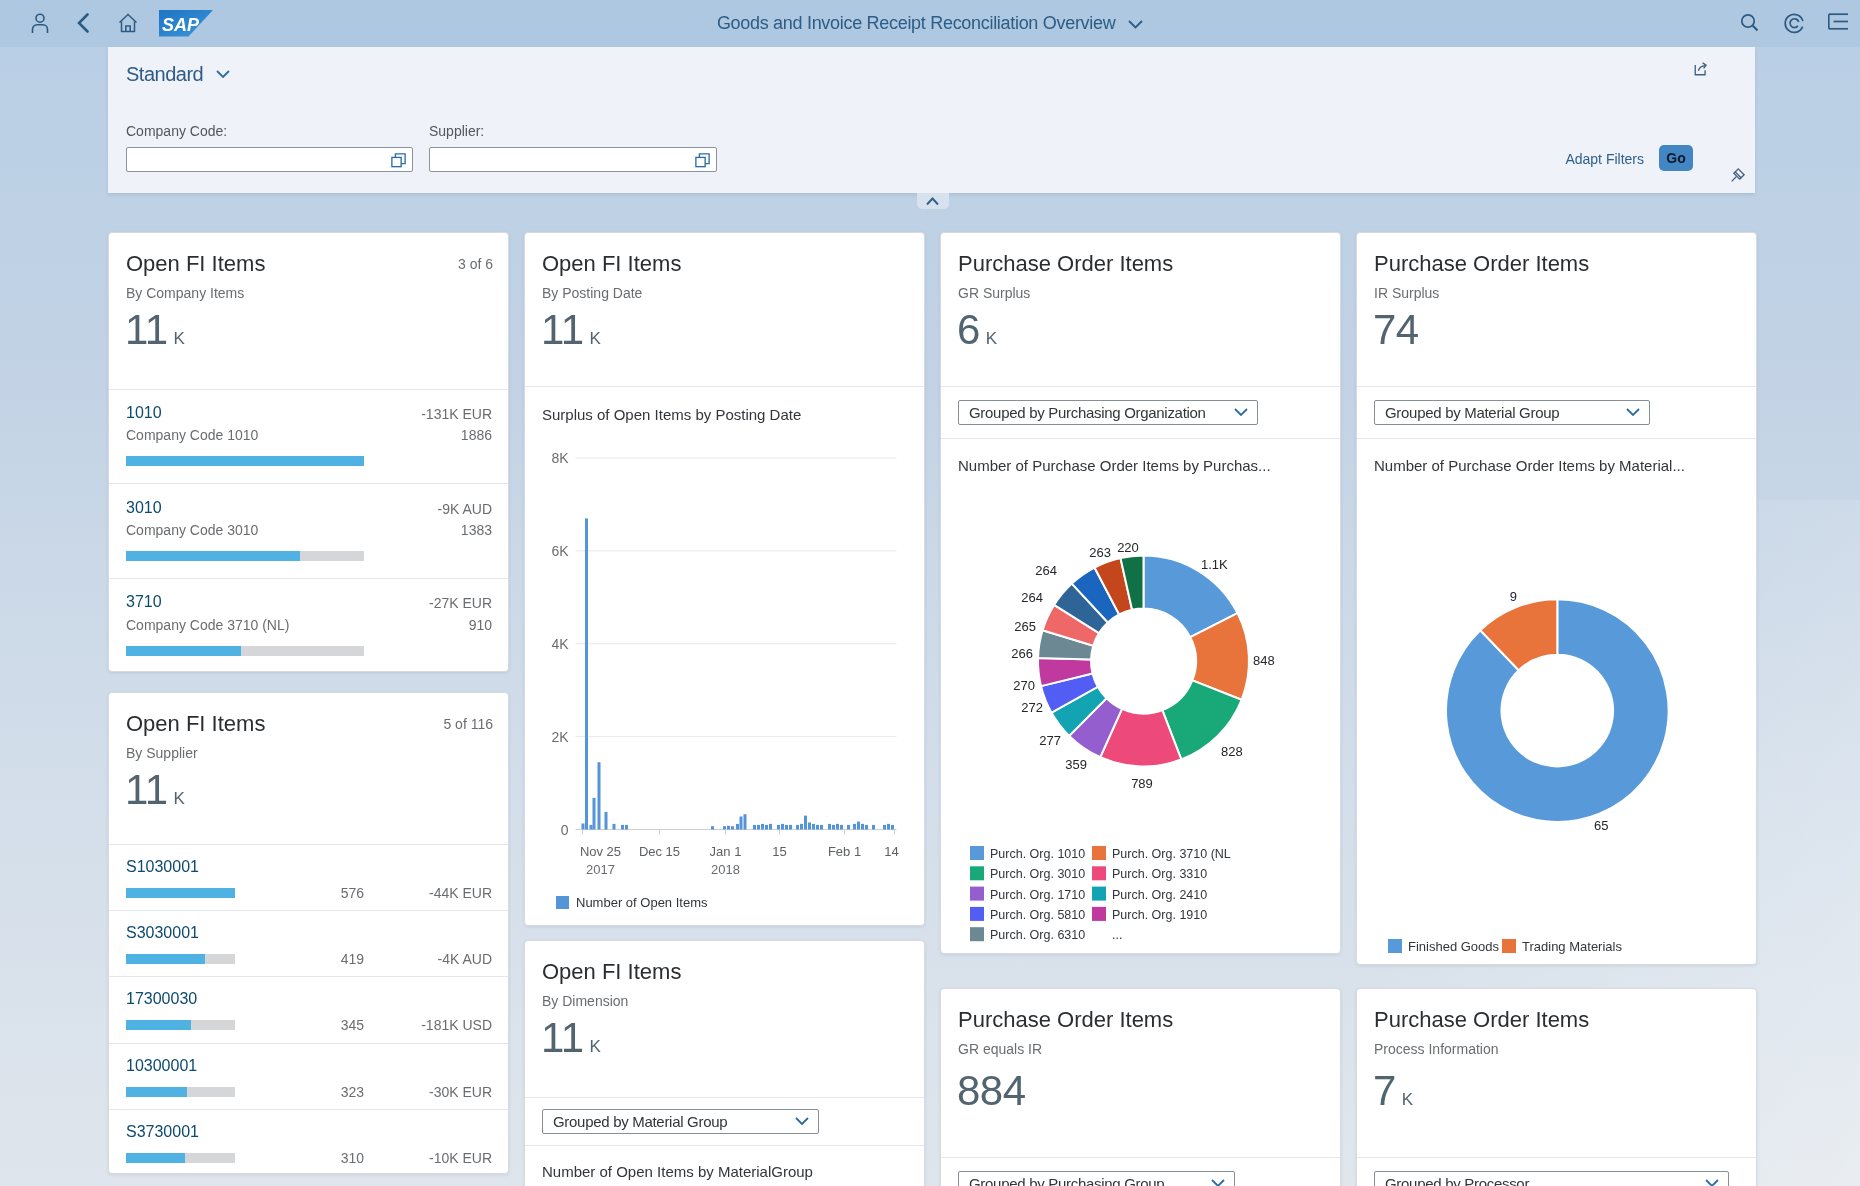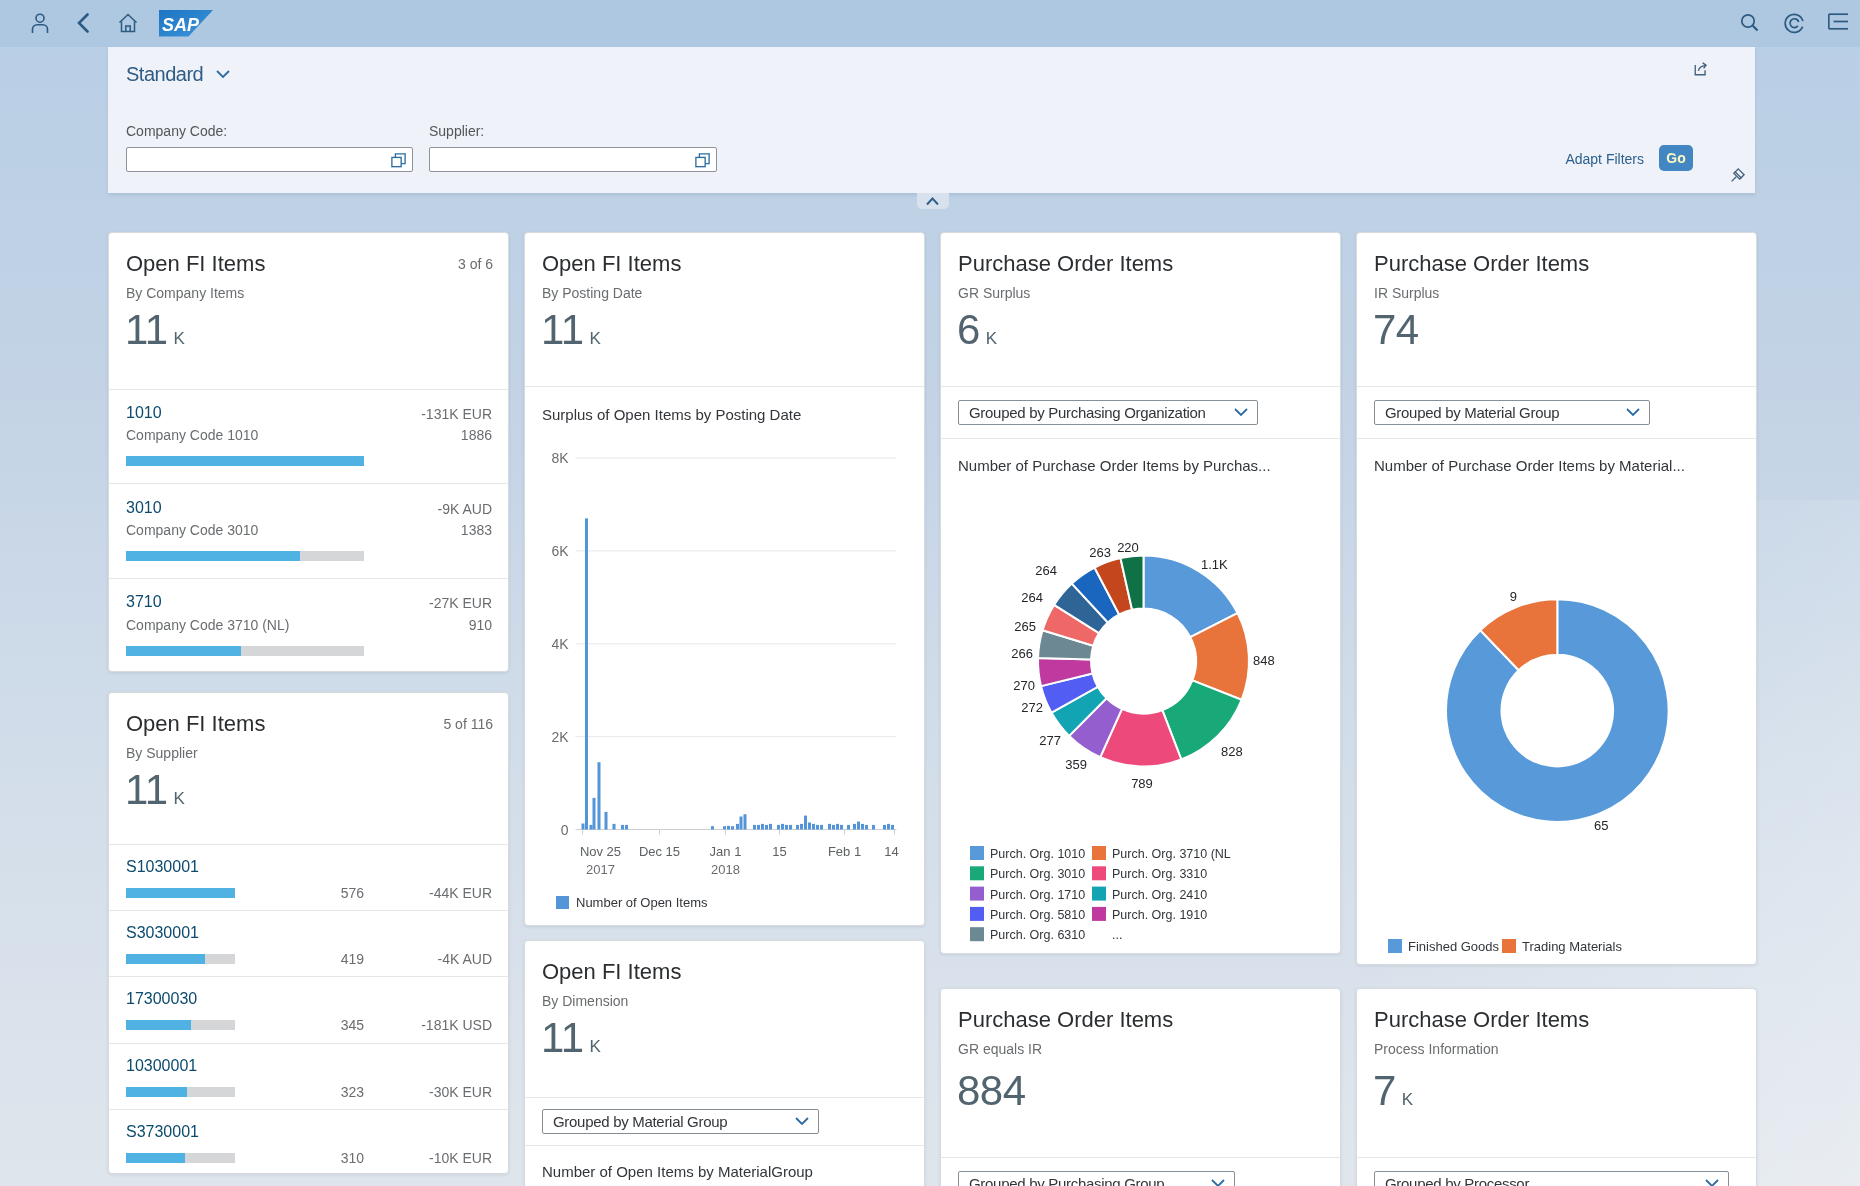--- a/index.html
+++ b/index.html
@@ -6,21 +6,21 @@
 body{background:#c9d8e8;position:relative;}
 .hdr{position:absolute;left:0;top:0;width:1860px;height:47px;background:#aec8e1;}
 .hdr svg{position:absolute;top:13px;}
 .htitle{position:absolute;top:13px;left:0;width:100%;text-align:center;font-size:18px;letter-spacing:-.3px;color:#2d5c84;}
 .fpanel{position:absolute;left:108px;top:47px;width:1647px;height:146px;background:#eff2f8;box-shadow:0 2px 3px rgba(80,100,130,.15);}
 .standard{position:absolute;left:18px;top:16px;font-size:20px;line-height:1.1;letter-spacing:-.5px;color:#2f5b84;}
 .flabel{position:absolute;top:76px;font-size:14px;color:#53565a;}
 .finput{position:absolute;top:100px;height:25px;background:#fff;border:1px solid #8d939a;border-radius:2px;}
 .vh{position:absolute;right:6px;top:5px;}
 .adapt{position:absolute;right:111px;top:104px;font-size:14px;color:#2e608e;}
-.go{position:absolute;right:62px;top:98px;width:34px;height:26px;background:#4286c3;border-radius:5px;color:#fef9c3;font-size:14px;font-weight:bold;text-align:center;line-height:26px;}
+.go{position:absolute;right:62px;top:98px;width:34px;height:26px;background:#4286c3;border-radius:5px;color:#0f172a;font-size:14px;font-weight:bold;text-align:center;line-height:26px;}
 .card{position:absolute;width:401px;background:#fff;border:1px solid #d7dbe0;border-radius:4px;box-shadow:0 1px 3px rgba(60,80,110,.12);}
 .ct{position:absolute;left:17px;top:20px;font-size:22px;line-height:1;color:#2b2e31;}
 .cn{position:absolute;right:15px;top:24px;font-size:14px;line-height:1;color:#6a6d70;}
 .cs{position:absolute;left:17px;top:53px;font-size:14px;line-height:1;color:#6a6d70;}
 .kpi{position:absolute;left:16px;top:76px;font-size:42px;line-height:1;color:#52646f;letter-spacing:-.5px;}
 .kpi span{font-size:17px;letter-spacing:0;margin-left:6px;}
 .div{position:absolute;left:0;width:100%;border-top:1px solid #e6e6e6;}
 .rname{position:absolute;left:17px;font-size:16px;line-height:1;color:#0c4a6e;}
 .rgray{position:absolute;left:17px;font-size:14px;line-height:1;color:#6a6d70;}
 .rright{position:absolute;right:16px;font-size:14px;line-height:1;color:#6a6d70;text-align:right;}
@@ -66,20 +66,25 @@
  <svg style="left:1784px" width="21" height="21" viewBox="0 0 21 21" fill="none" stroke="#2d5a80" stroke-width="1.7">
       <path d="M18.6 13.6 A9 9 0 1 1 18.9 8.1"></path>
       <path d="M13.9 12.9 A4.4 4.4 0 1 1 14.7 9.0"></path>
     </svg>
  <svg style="left:1828px" width="21" height="17" viewBox="0 0 21 17" fill="none" stroke="#2d5a80" stroke-width="1.7">
       <path d="M0.8 1.2 H20"></path>
       <path d="M5.5 8.5 H20"></path>
       <path d="M0.8 15.8 H20"></path>
       <path d="M0.8 1.2 V15.8"></path>
     </svg>
+ <div class="htitle">Goods and Invoice Receipt Reconciliation Overview
+  <svg width="15" height="9" viewBox="0 0 15 9" fill="none" stroke="#2d5c84" stroke-width="1.8" style="position:static;display:inline-block;margin-left:8px">
+        <path d="M1 1 l6.5 6.5 L14 1"></path>
+      </svg>
+ </div>
 </div>
 
 <div class="fpanel">
  <div class="standard">Standard
   <svg width="14" height="9" viewBox="0 0 14 9" fill="none" stroke="#2b6ca3" stroke-width="1.8" style="display:inline-block;margin-left:8px;margin-bottom:2px">
         <path d="M1 1 l6 6 L13 1"></path>
       </svg>
  </div>
  <svg style="position:absolute;right:45px;top:13px" width="17" height="17" viewBox="0 0 19 19" fill="none" stroke="#41617e" stroke-width="1.5">
       <path d="M2.5 5.5 V16.5 H13.5 V11.5"></path>

